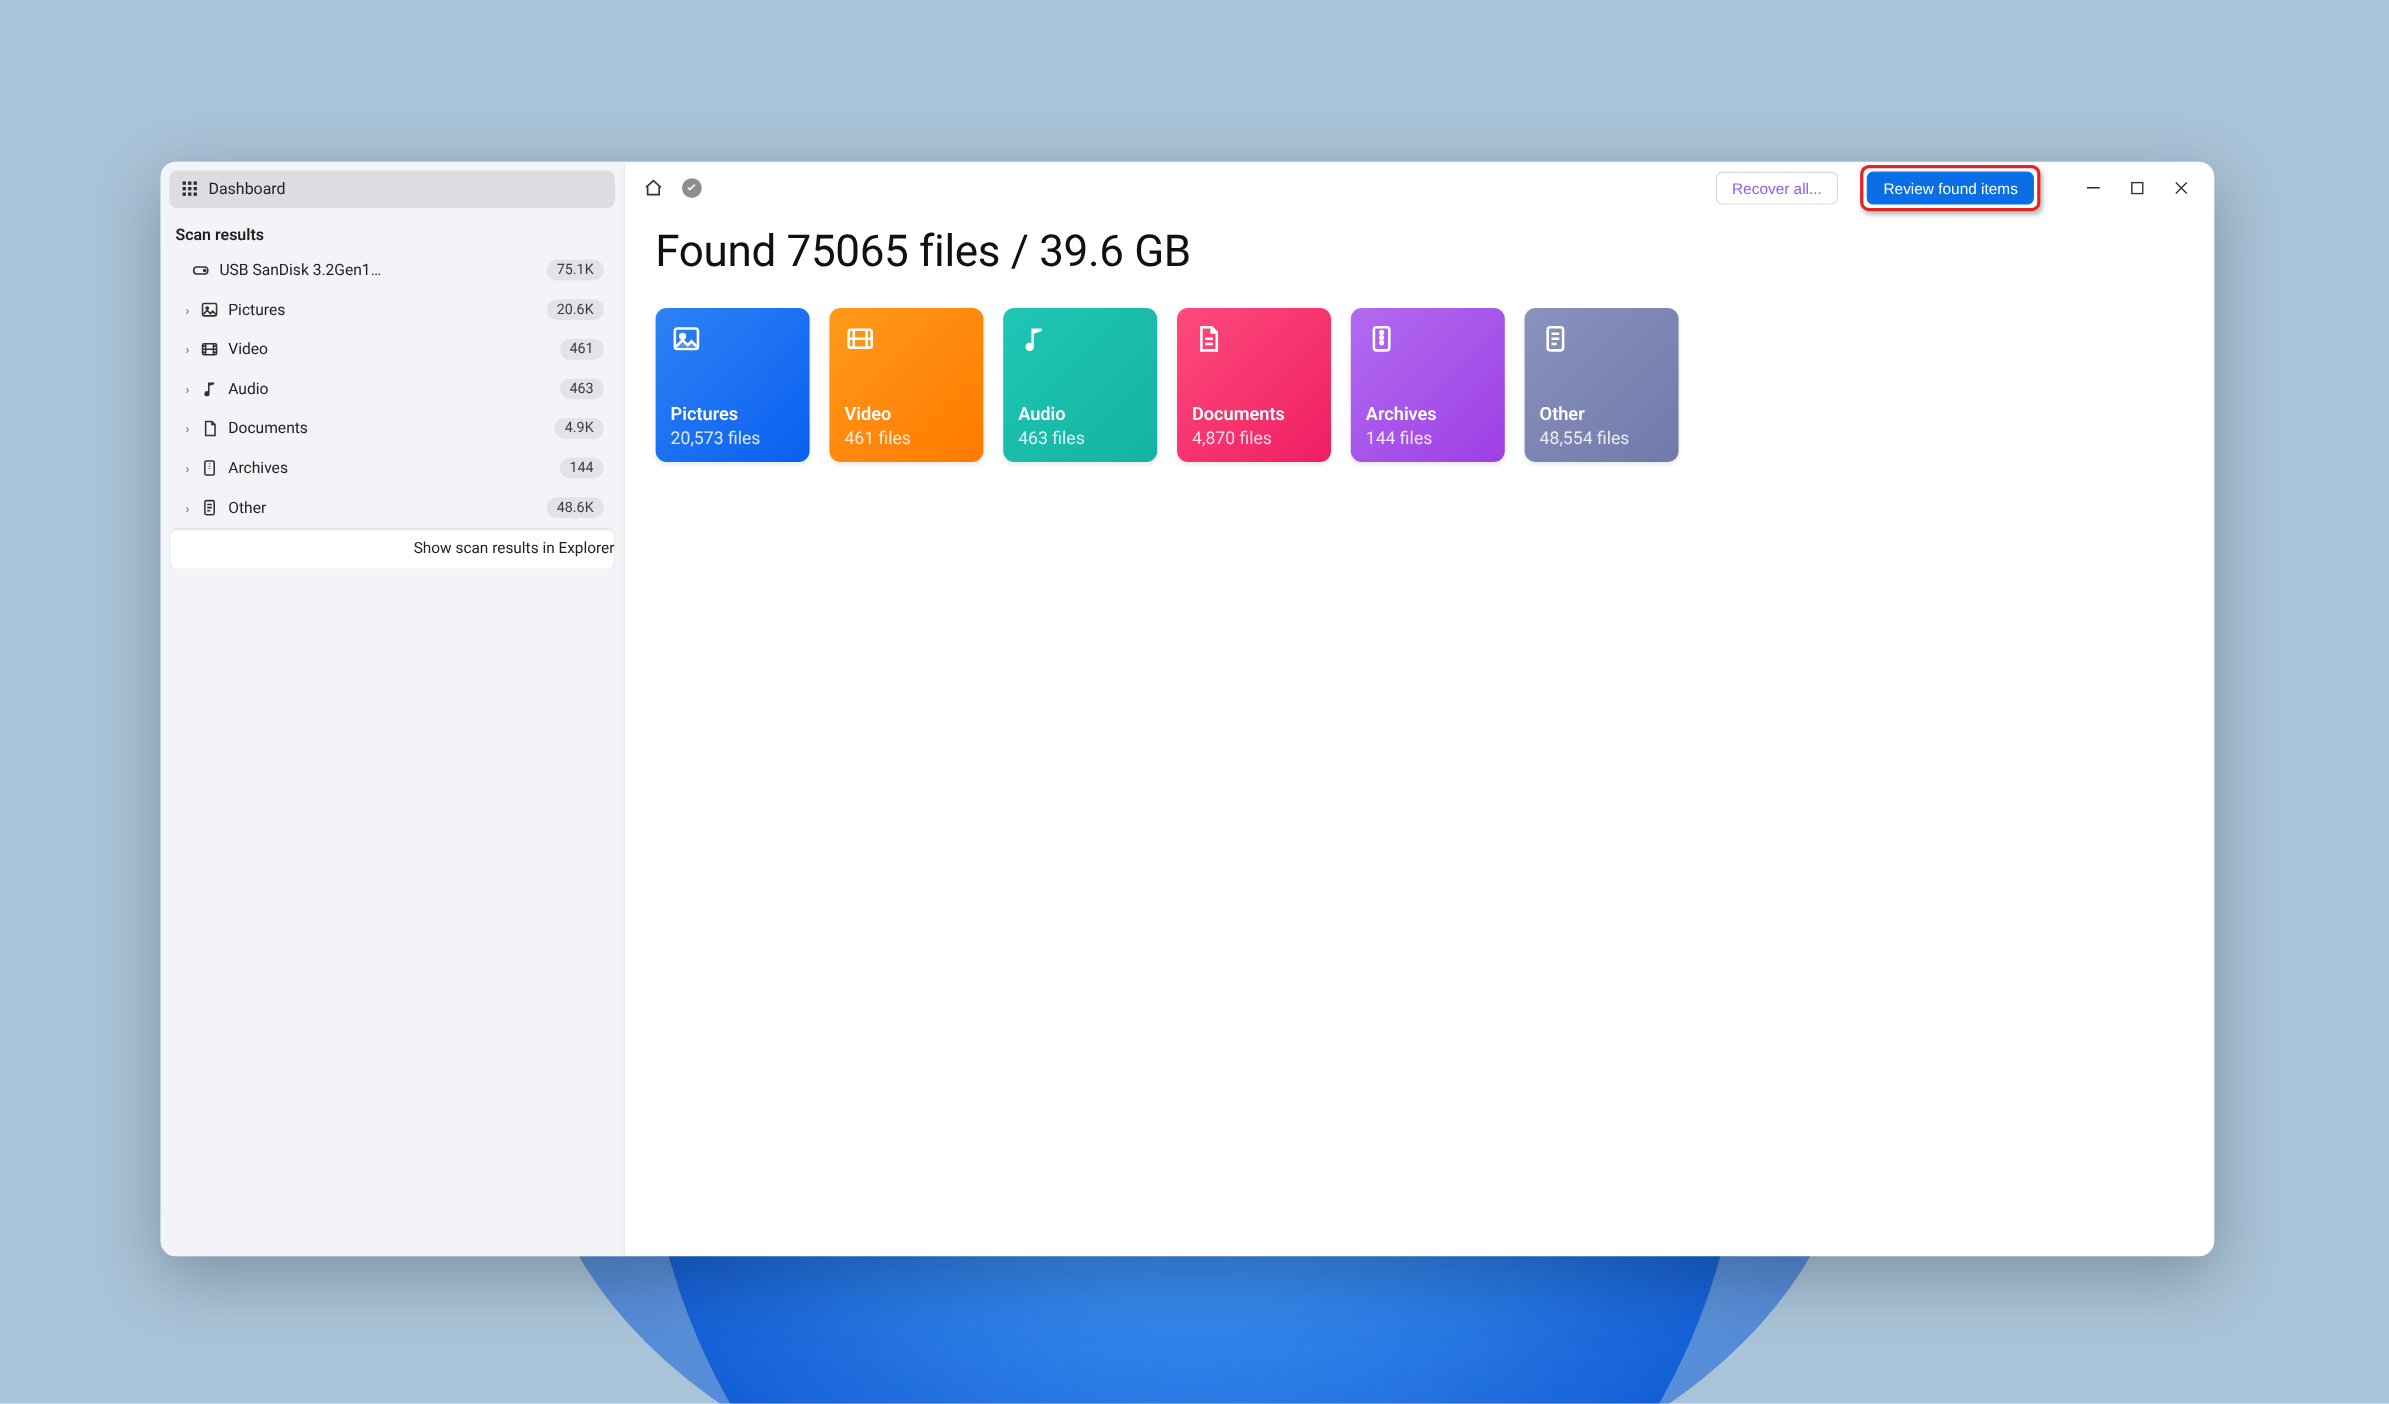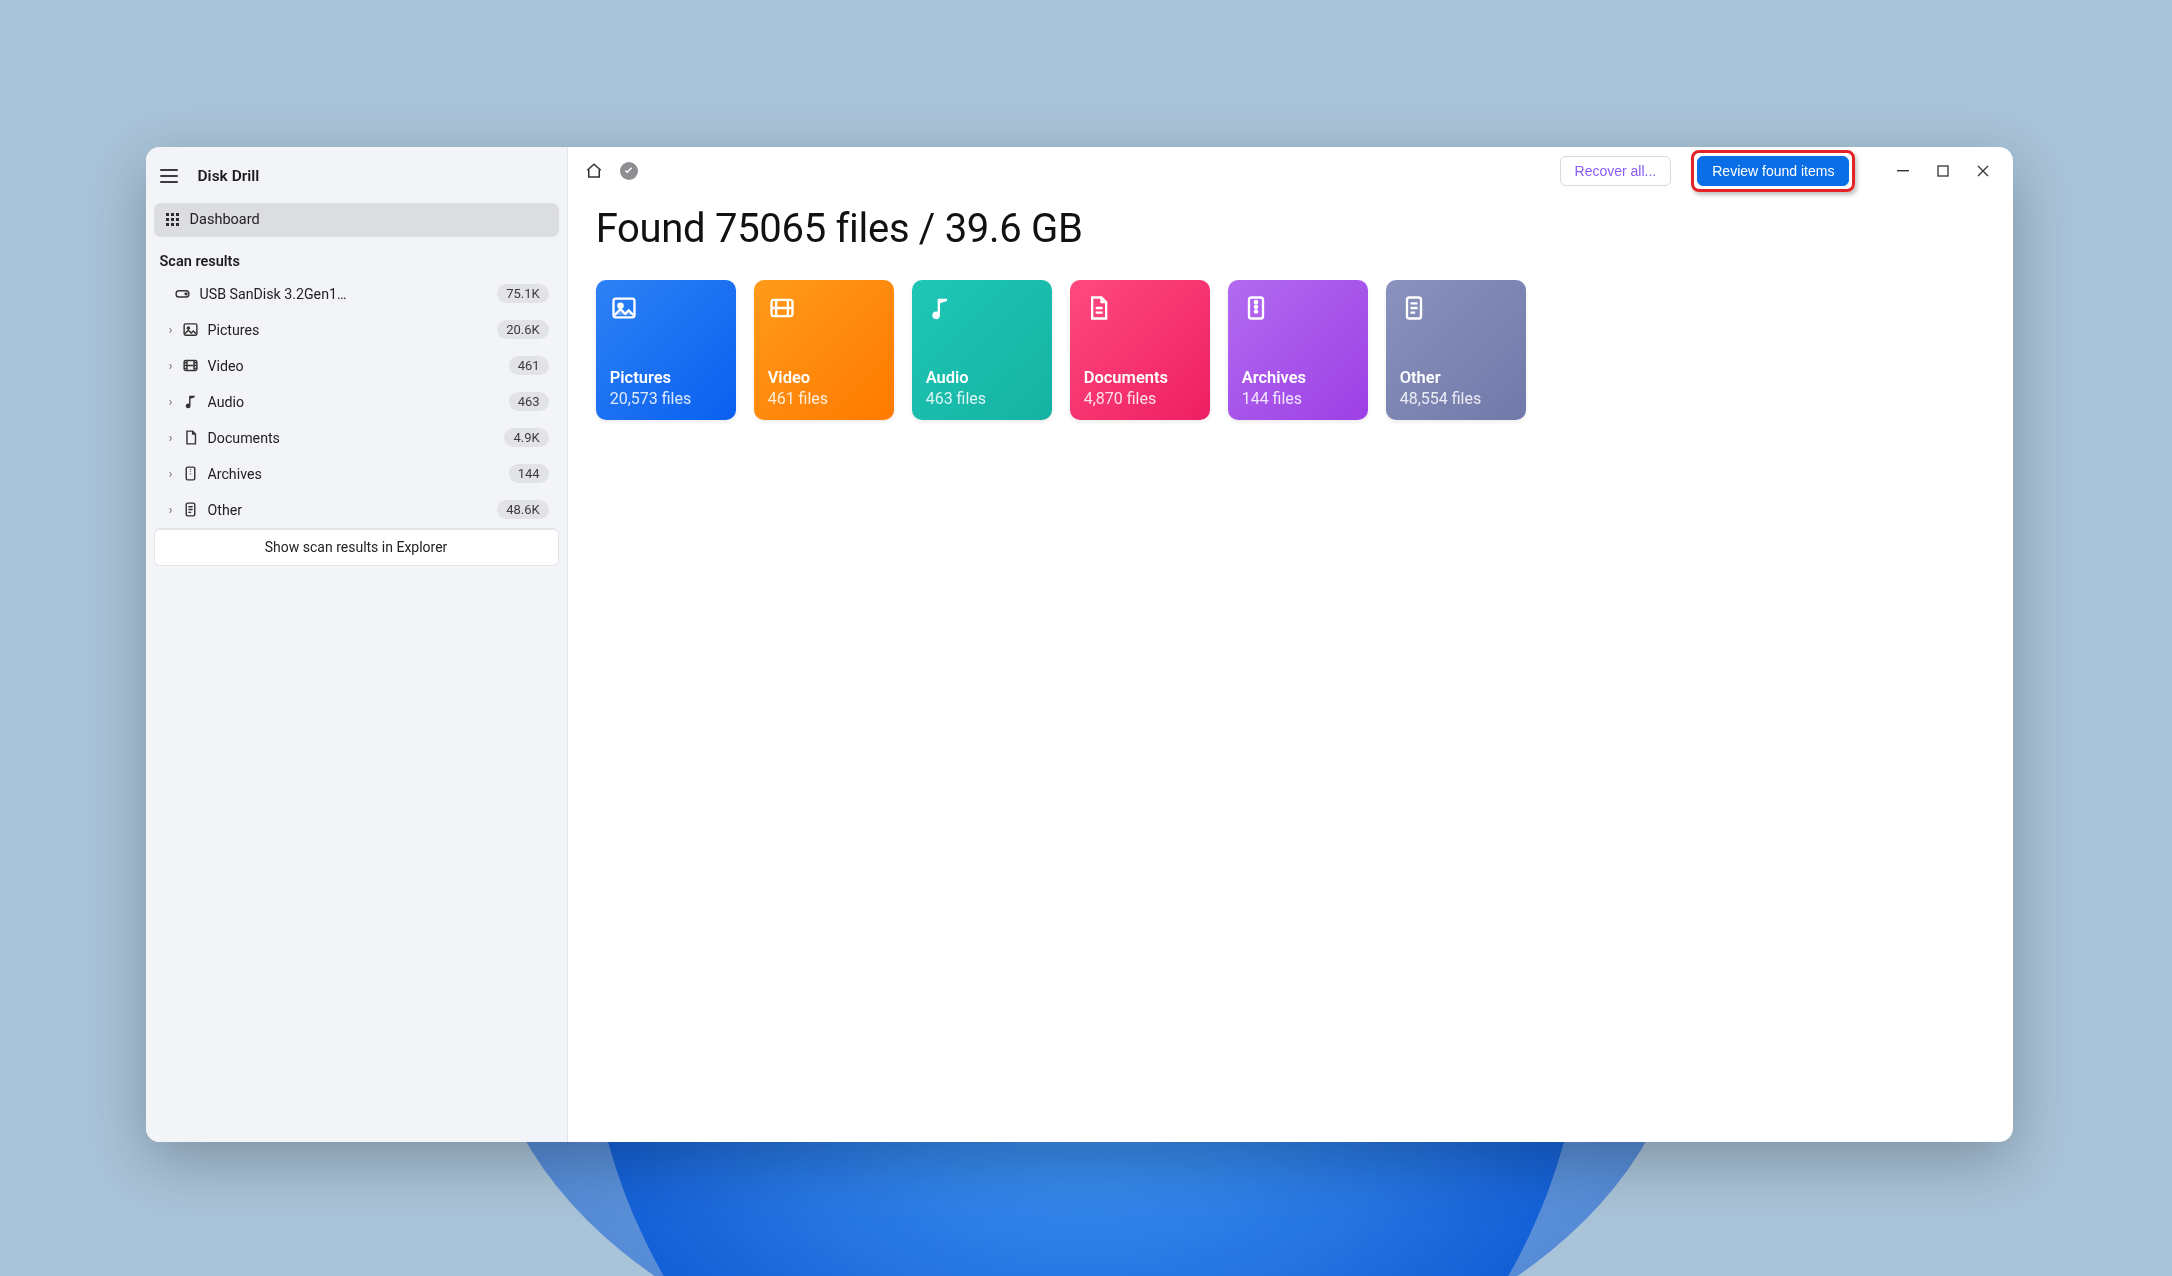--- a/index.html
+++ b/index.html
@@ -108,21 +108,21 @@
     font-size: 13px; min-width: 34px; text-align:center;
   }
   .tree-row.device { padding-left: 16px; }
   .tree-row.child  { padding-left: 6px; }
 
   .sidebar-footer {
     margin-top:auto;
     border-top:1px solid #e4e5ea;
     background:#fff;
     height: 38px;
-    display:flex; align-items:center; justify-content:center;
+    display:flex; align-items:center; justify-content:flex-end;
     font-size:14px; color:#222; cursor:pointer;
     margin: 0 8px 6px 8px;
     border-radius:6px;
     box-shadow: 0 0 0 1px #e4e5ea inset;
   }
 
   
   .main { flex:1; display:flex; flex-direction:column; }
   .topbar {
     display:flex; align-items:center; gap:12px;
@@ -195,28 +195,20 @@
       <path d="M400 110c140 10 250 140 250 300s-120 280-250 280-250-120-250-280 110-310 250-300z"></path>
       <path d="M400 70c90 0 170 60 210 150-70-30-150-30-210 0-60-30-140-30-210 0 40-90 120-150 210-150z" opacity=".8"></path>
       <ellipse cx="400" cy="420" rx="300" ry="200" opacity=".55"></ellipse>
     </g>
   </svg>
 </div>
 
 <div class="window">
 
   <aside class="sidebar">
-    <div class="sidebar-top">
-      <div class="hamburger">
-        <span></span>
-          <span></span>
-          <span></span>
-      </div>
-      <div class="app-title">Disk Drill</div>
-    </div>
 
     <div class="dash-row">
       <div class="grid-icon">
         <i></i>
           <i></i>
           <i></i>
           <i></i>
           <i></i>
           <i></i>
           <i></i>

